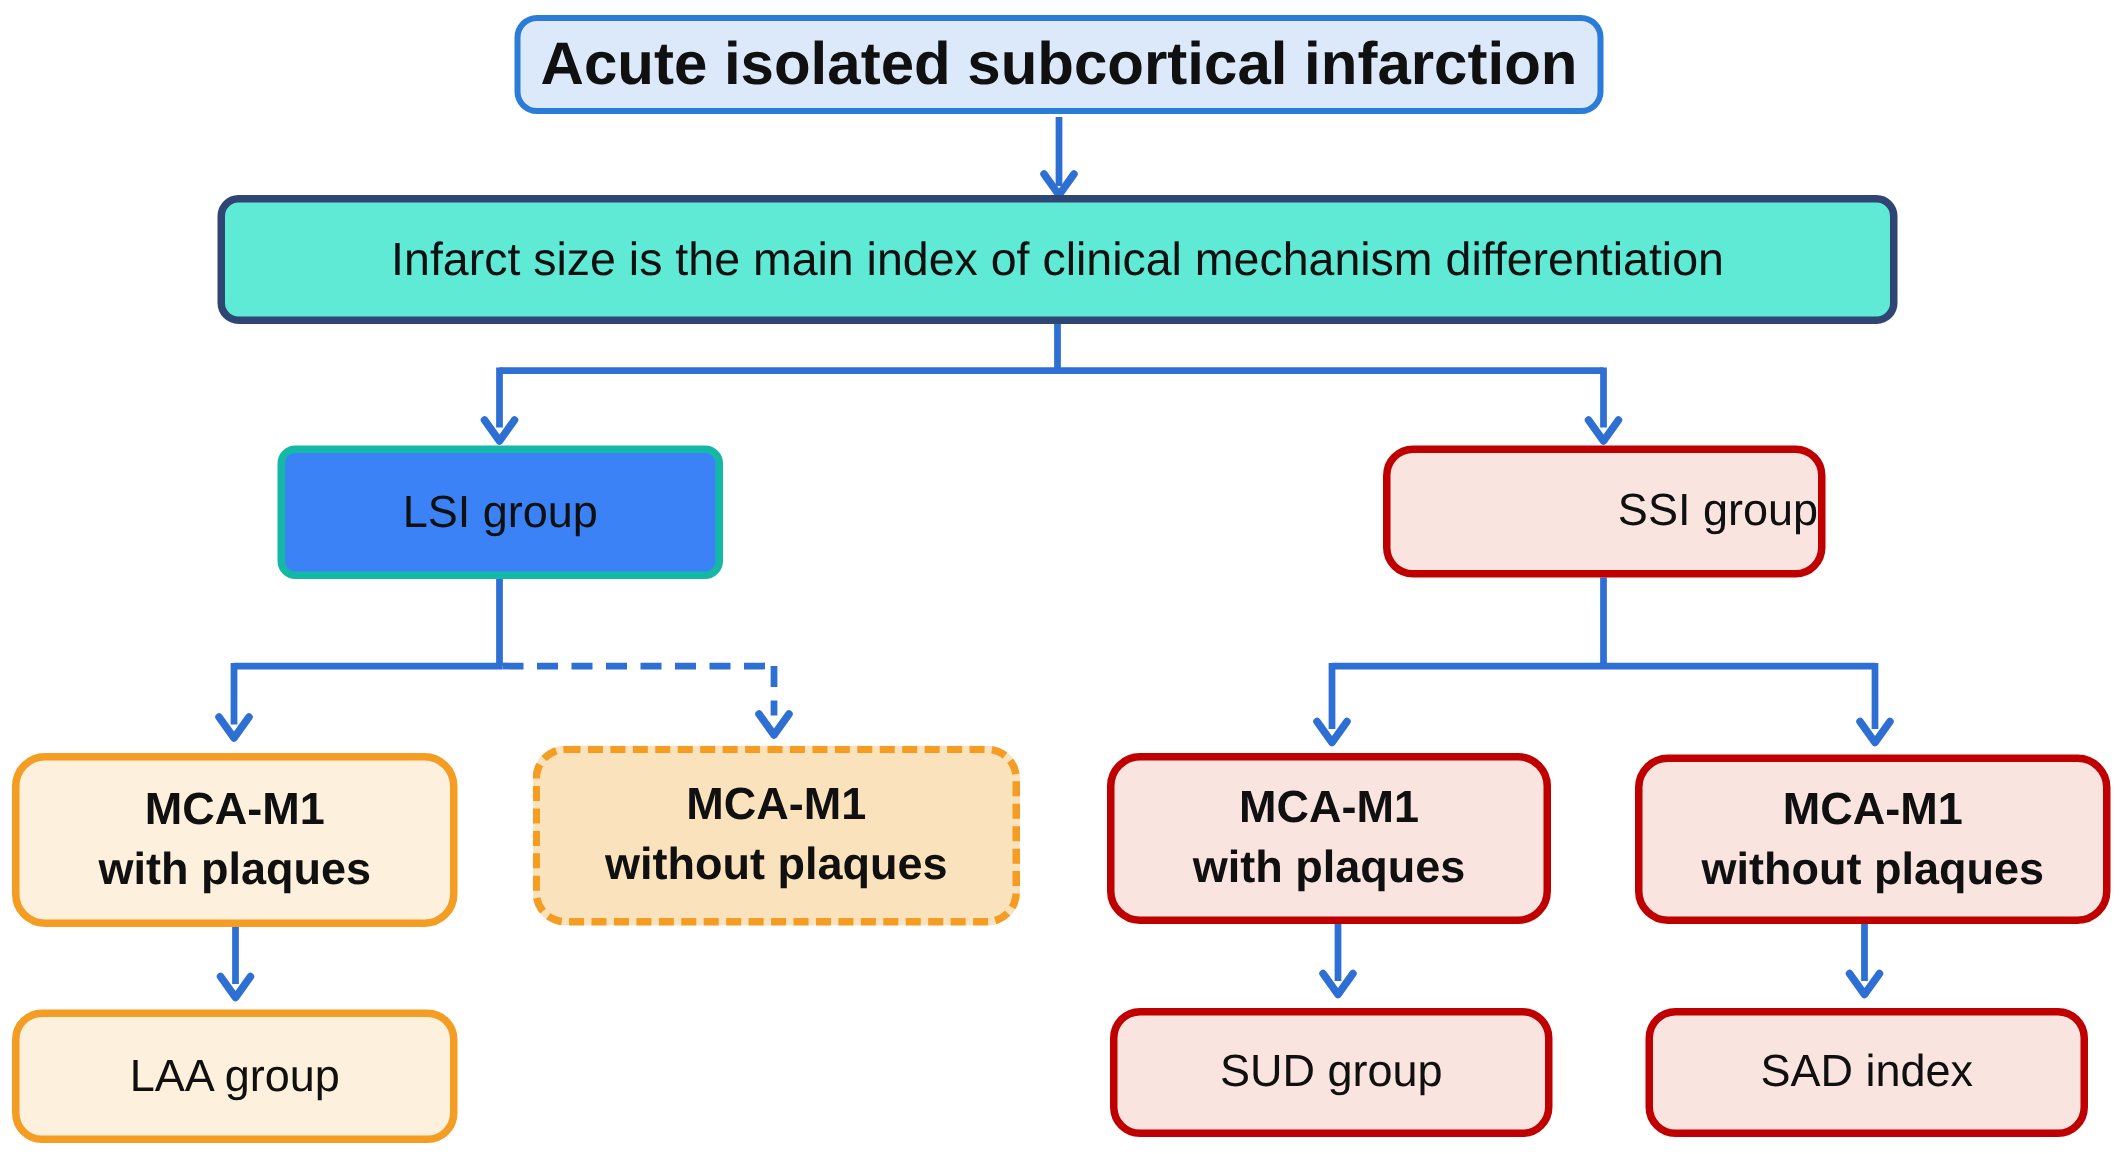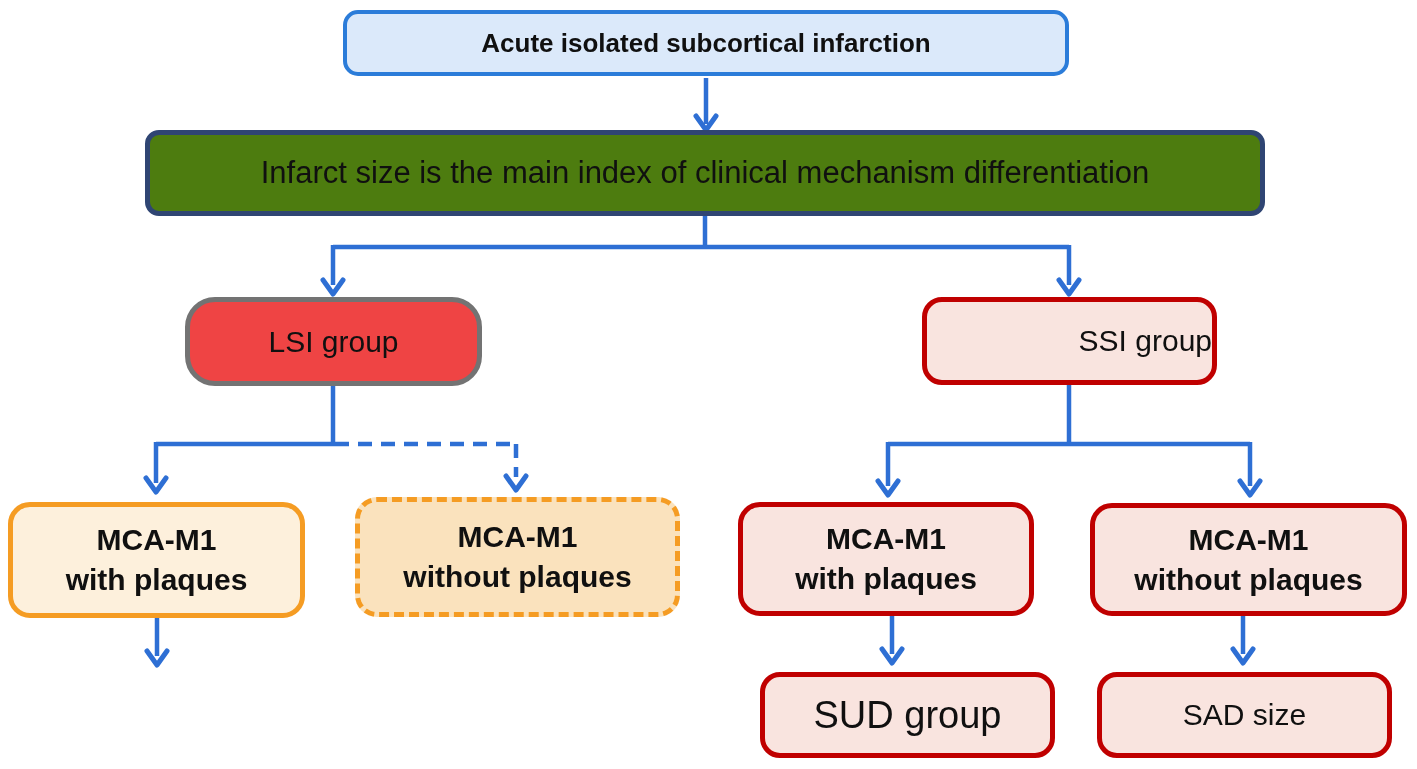--- a/index.html
+++ b/index.html
@@ -18,34 +18,34 @@
     text-align:center;
     box-sizing:border-box;
     background:#fff;
   }
   .node .two-line{line-height:1.32;font-weight:bold;}
   
   .n-root{
     left:343px;top:10px;width:726px;height:66px;
     border:4px solid #2B7CD9;border-radius:15px;
     background:#DBE9FA;
-    font-size:26px;font-weight:bold;
+    font-size:40px;font-weight:bold;
   }
   
   .n-criterion{
     left:145px;top:130px;width:1120px;height:86px;
     border:5px solid #2F4573;border-radius:14px;
-    background:#4d7c0f;
+    background:#5eead4;
     font-size:31px;
   }
   
   .n-lsi{
     left:185px;top:297px;width:297px;height:89px;
-    border:5px solid #737373;border-radius:30px;
-    background:#ef4444;font-size:30px;
+    border:5px solid #14b8a6;border-radius:12px;
+    background:#3b82f6;font-size:30px;
   }
   .n-ssi{
     left:922px;top:297px;width:295px;height:88px;
     border:5px solid #C00000;border-radius:20px;
     background:#F9E4DF;font-size:30px;justify-content:flex-end;
   }
   .n-lsi-with{
     left:8px;top:502px;width:297px;height:116px;
     border:5px solid #F59C23;border-radius:22px;
     background:#FDF0DC;font-size:30px;
@@ -66,21 +66,21 @@
     background:#F9E4DF;font-size:30px;
   }
   .n-laa{
     left:8px;top:673px;width:297px;height:89px;
     border:5px solid #F59C23;border-radius:20px;
     background:#FDF0DC;font-size:30px;
   }
   .n-sud{
     left:740px;top:672px;width:295px;height:86px;
     border:5px solid #C00000;border-radius:20px;
-    background:#F9E4DF;font-size:38px;margin-left:20px;
+    background:#F9E4DF;font-size:30px;
   }
   .n-sad{
     left:1097px;top:672px;width:295px;height:86px;
     border:5px solid #C00000;border-radius:20px;
     background:#F9E4DF;font-size:30px;
   }
   .shaft{stroke:#2E6FD4;stroke-width:4.5;fill:none;}
   .shaft-dashed{stroke:#2E6FD4;stroke-width:4.5;fill:none;stroke-dasharray:14 9;}
   .head{stroke:#2E6FD4;stroke-width:5;fill:none;stroke-linecap:round;stroke-linejoin:round;}
 </style>
@@ -165,22 +165,25 @@
   </div>
 
   <div class="node n-ssi-with">
     <span class="two-line"><span>MCA-M1</span><br><span>with plaques</span></span>
   </div>
 
   <div class="node n-ssi-without">
     <span class="two-line"><span>MCA-M1</span><br><span>without plaques</span></span>
   </div>
 
+  <div class="node n-laa">
+    <span>LAA group</span>
+  </div>
 
   <div class="node n-sud">
     <span>SUD group</span>
   </div>
 
   <div class="node n-sad">
-    <span>SAD size</span>
+    <span>SAD index</span>
   </div>
 
 </div>
 
 </body></html>

